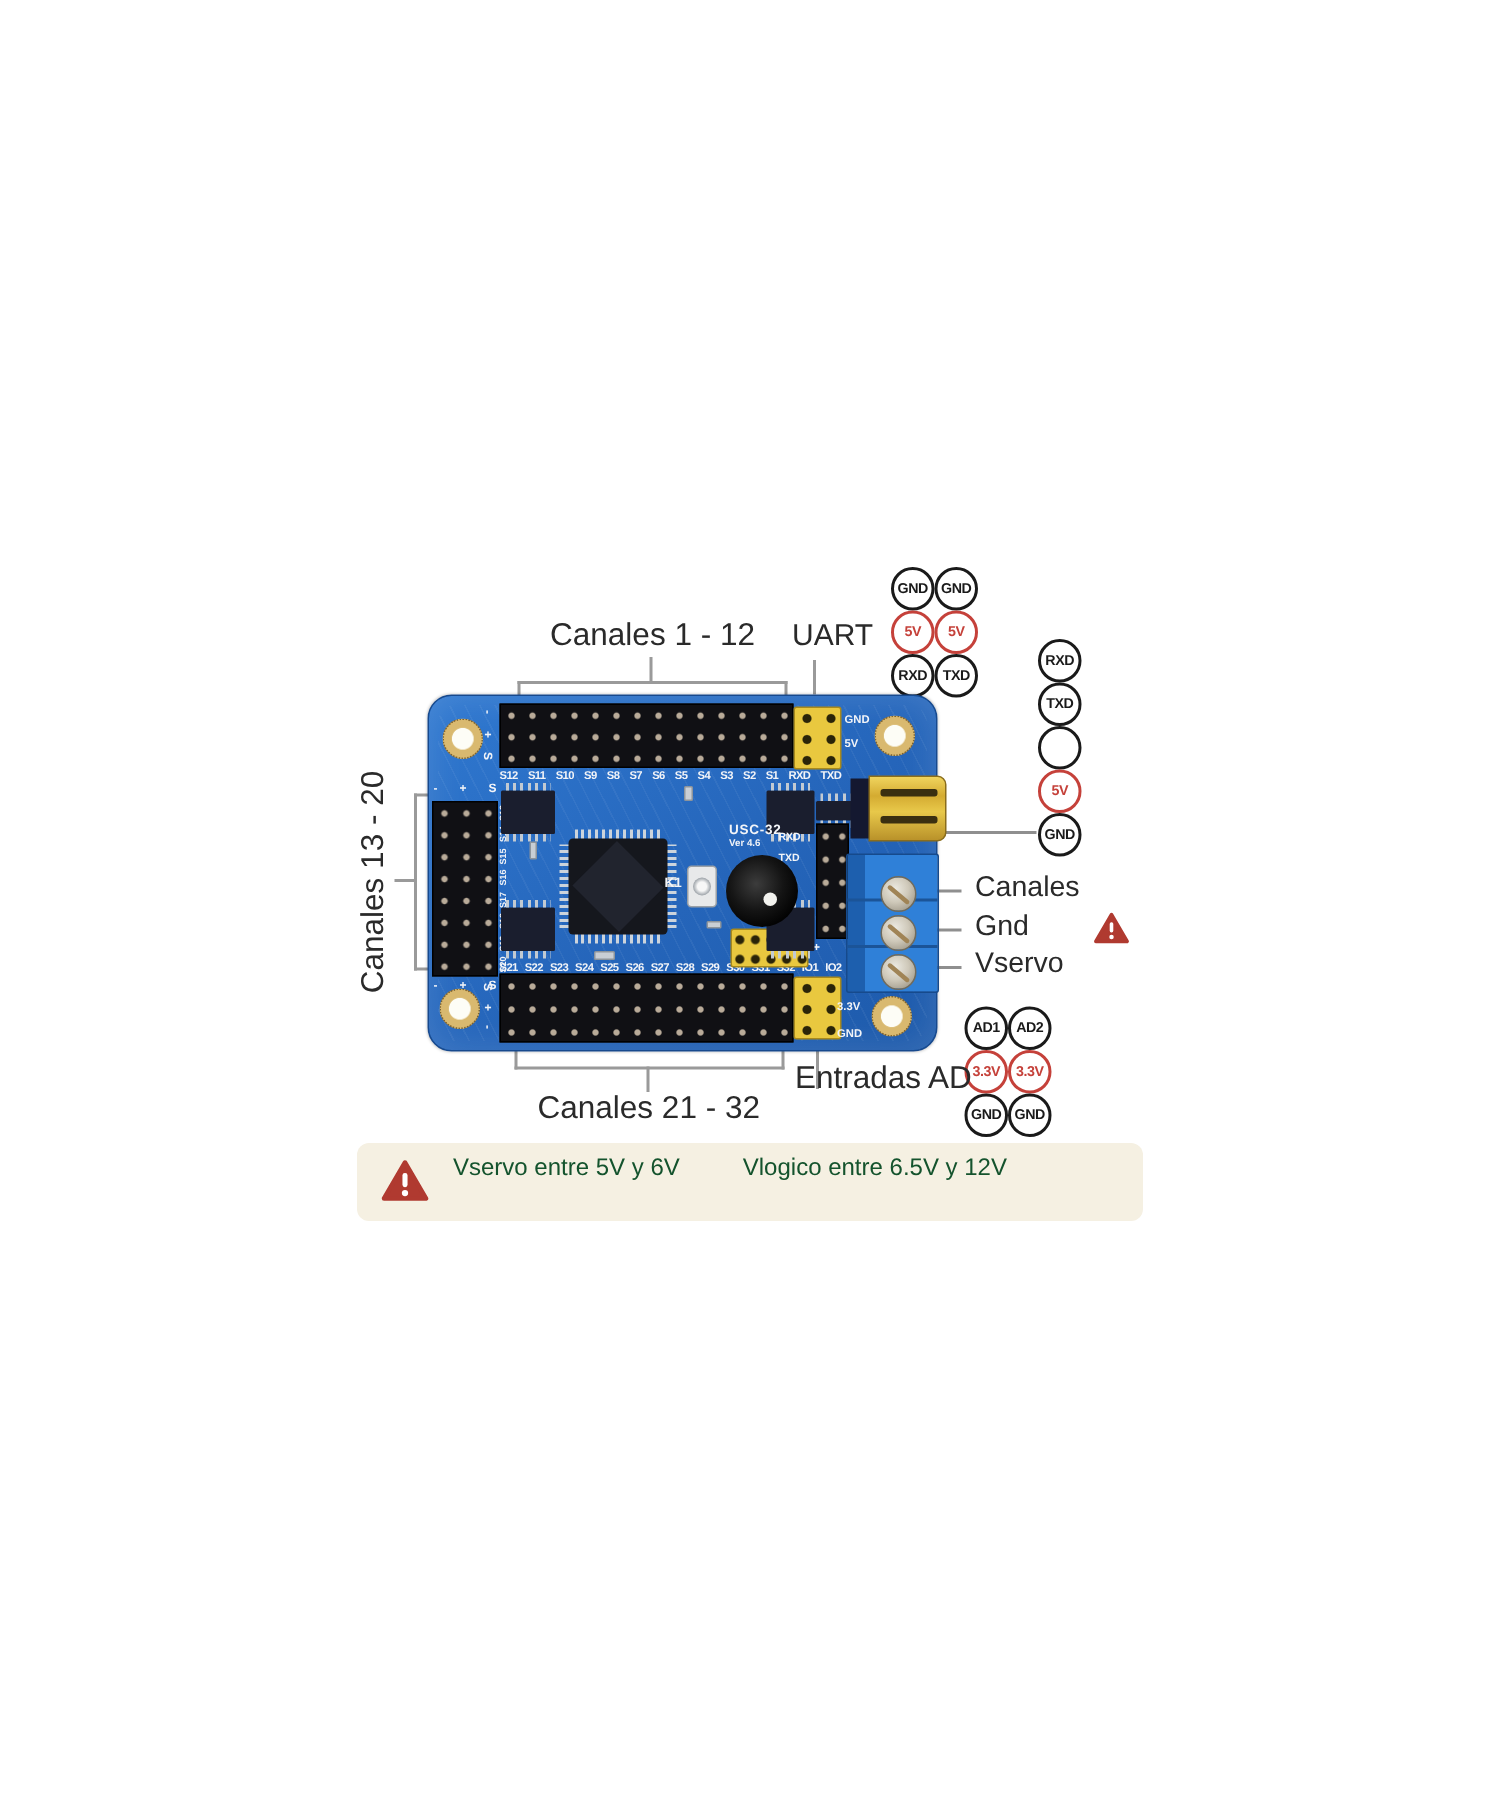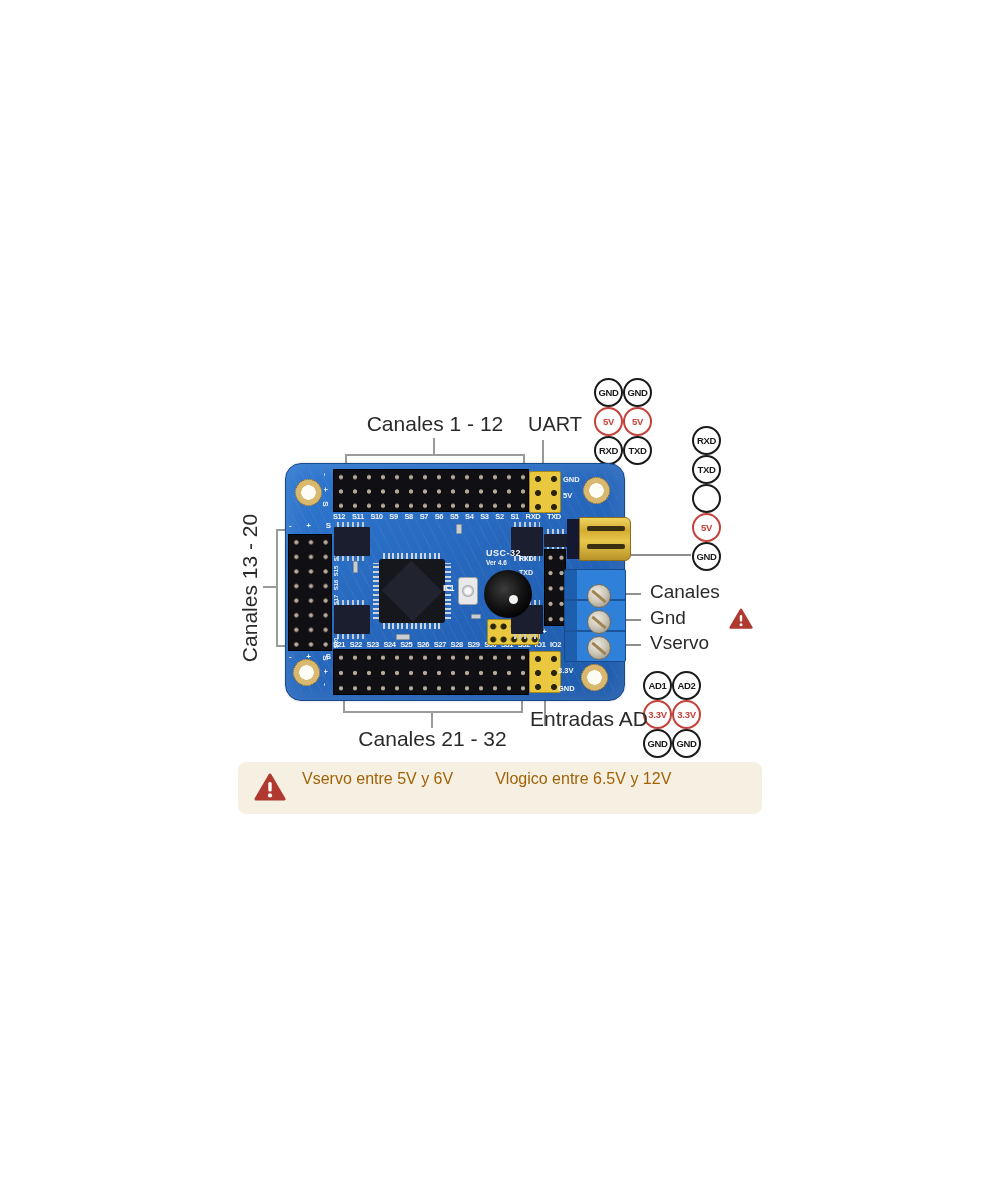--- a/index.html
+++ b/index.html
@@ -78,21 +78,21 @@
           background:radial-gradient(circle at 40% 35%, #eceae2 0%, #cfc9ba 45%, #8f8878 100%); border:1px solid #6f6a5c; }
   .screw::after { content:""; position:absolute; left:2px; top:10px; width:18px; height:3px;
           background:#a08456; transform:rotate(40deg); border-radius:2px; }
   .smd { position:absolute; background:#c9ced4; border:1px solid #8d949b; border-radius:1px; }
 
   
   .warn-svg { display:block; }
 
   
   .note { position:absolute; left:238px; top:762px; width:524px; height:52px; background:#f5f0e2; border-radius:8px; }
-  .note .txt { position:absolute; left:64px; top:7px; color:#a16207; font-size:16px; line-height:20px; }
+  .note .txt { position:absolute; left:64px; top:7px; color:#14532d; font-size:16px; line-height:20px; }
   .note .l1 { display:flex; gap:42px; }
   .rot-left { position:absolute; left:168px; top:575px; width:165px; height:26px; text-align:center;
           transform:rotate(-90deg); color:#2a2a2a; font-size:21px; }
 </style>
 </head>
 <body>
 
 <div class="page">
 
   <div class="ann center" style="left:330px;top:412px;width:210px;">Canales 1 - 12</div>

